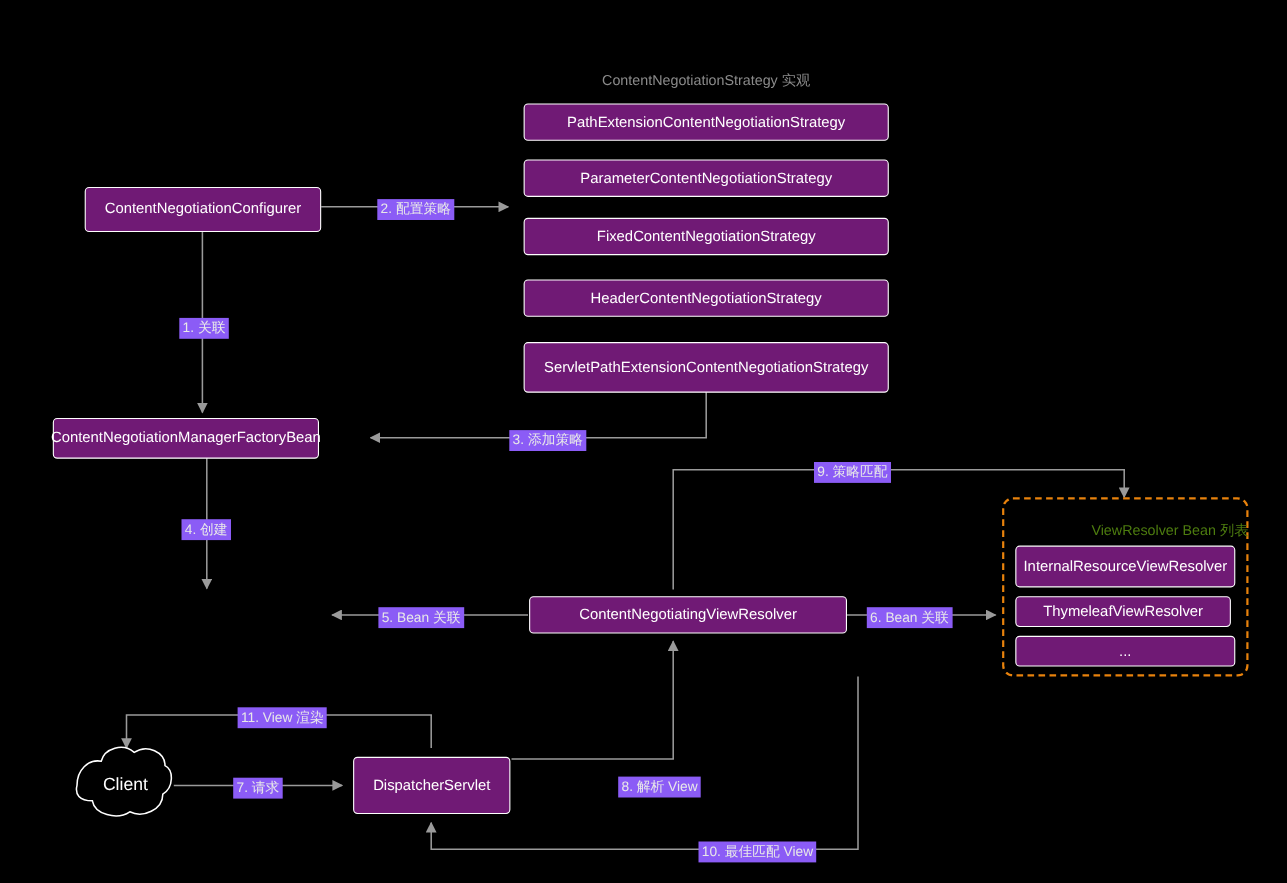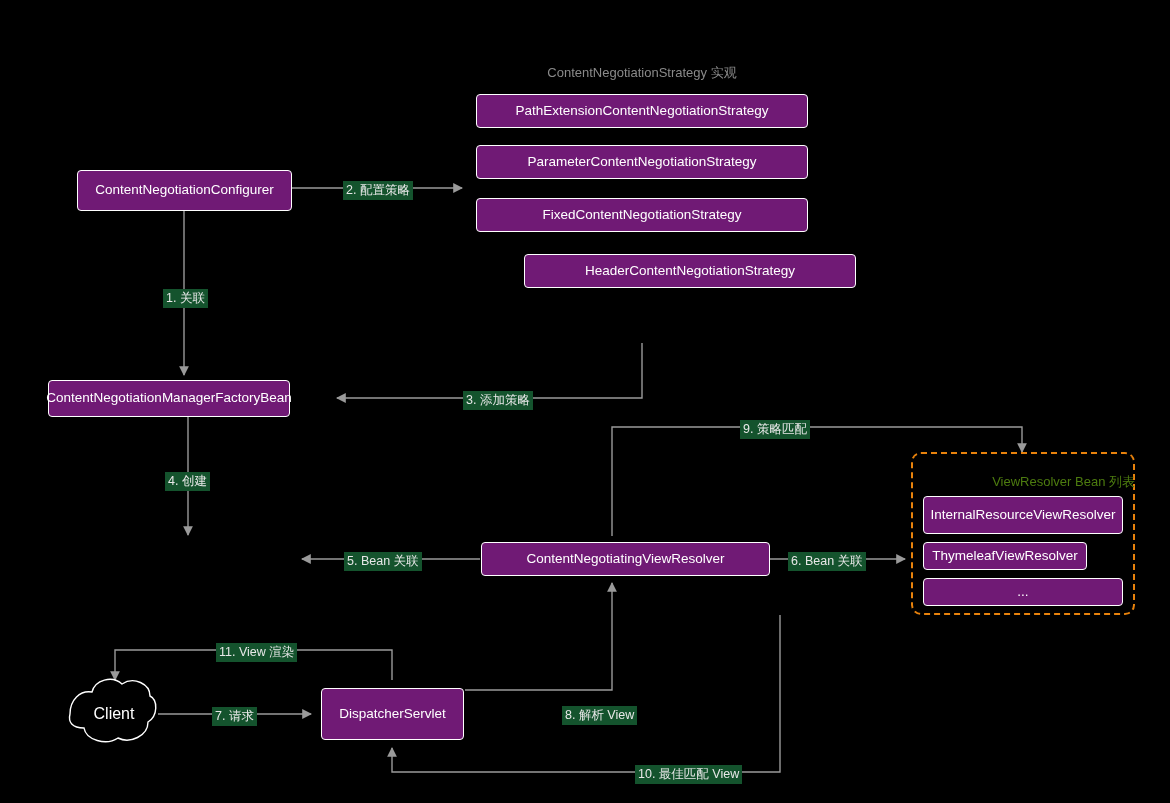--- a/index.html
+++ b/index.html
@@ -54,21 +54,21 @@
     position: absolute;
     font-size: 13px;
     color: #4d7c0f;
     text-align: right;
     white-space: nowrap;
   }
   .edge-label {
     position: absolute;
     font-size: 12.5px;
     color: #e8e8e8;
-    background: #14532d;
+    background: #8b5cf6;
     padding: 1px 3px;
     white-space: nowrap;
   }
   .cloud {
     position: absolute;
     color: #ffffff;
     font-size: 16px;
     display: flex;
     align-items: center;
     justify-content: center;
@@ -121,32 +121,33 @@
                C 134 676 150 684 150 696 C 158 700 158 716 148 722
                C 148 736 130 744 118 738 C 106 746 86 740 84 728
                C 72 728 68 722 70 714 Z"></path>
     </g>
   </svg>
 
   <div class="group-title" style="left:476px; top:64px; width:332px;">ContentNegotiationStrategy 实观</div>
   <div class="node" style="left:476px; top:94px; width:332px; height:34px;">PathExtensionContentNegotiationStrategy</div>
   <div class="node" style="left:476px; top:145px; width:332px; height:34px;">ParameterContentNegotiationStrategy</div>
   <div class="node" style="left:476px; top:198px; width:332px; height:34px;">FixedContentNegotiationStrategy</div>
-  <div class="node" style="left:476px; top:254px; width:332px; height:34px;margin-left:48px;">HeaderContentNegotiationStrategy</div>
+  <div class="node" style="left:476px; top:254px; width:332px; height:34px;">HeaderContentNegotiationStrategy</div>
+  <div class="node" style="left:476px; top:311px; width:332px; height:46px;">ServletPathExtensionContentNegotiationStrategy</div>
 
   <div class="node" style="left:77px; top:170px; width:215px; height:41px;">ContentNegotiationConfigurer</div>
   <div class="node" style="left:48px; top:380px; width:242px; height:37px;">ContentNegotiationManagerFactoryBean</div>
   <div class="node" style="left:481px; top:542px; width:289px; height:34px;">ContentNegotiatingViewResolver</div>
   <div class="node" style="left:321px; top:688px; width:143px; height:52px;">DispatcherServlet</div>
   <div class="cloud" style="left:70px; top:698px; width:88px; height:32px;">Client</div>
 
   <div class="group-box" style="left:911px; top:452px; width:224px; height:163px;"></div>
   <div class="group-box-title" style="left:911px; top:473px; width:224px;">ViewResolver Bean 列表</div>
   <div class="node" style="left:923px; top:496px; width:200px; height:38px;">InternalResourceViewResolver</div>
-  <div class="node" style="left:923px; top:542px; width:164px; height:28px;">ThymeleafViewResolver</div>
+  <div class="node" style="left:923px; top:542px; width:196px; height:28px;">ThymeleafViewResolver</div>
   <div class="node" style="left:923px; top:578px; width:200px; height:28px;">...</div>
 
   <div class="edge-label" style="left:343px; top:181px;">2. 配置策略</div>
   <div class="edge-label" style="left:163px; top:289px;">1. 关联</div>
   <div class="edge-label" style="left:463px; top:391px;">3. 添加策略</div>
   <div class="edge-label" style="left:165px; top:472px;">4. 创建</div>
   <div class="edge-label" style="left:344px; top:552px;">5. Bean 关联</div>
   <div class="edge-label" style="left:788px; top:552px;">6. Bean 关联</div>
   <div class="edge-label" style="left:212px; top:707px;">7. 请求</div>
   <div class="edge-label" style="left:562px; top:706px;">8. 解析 View</div>

